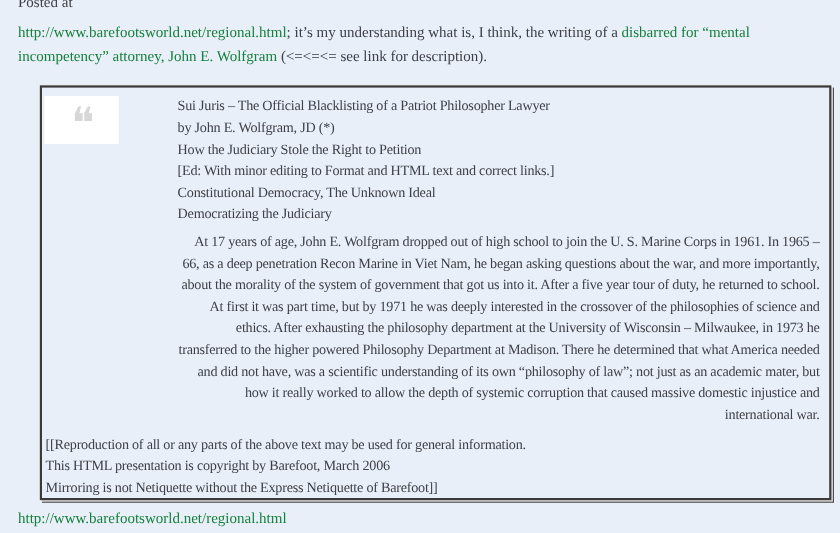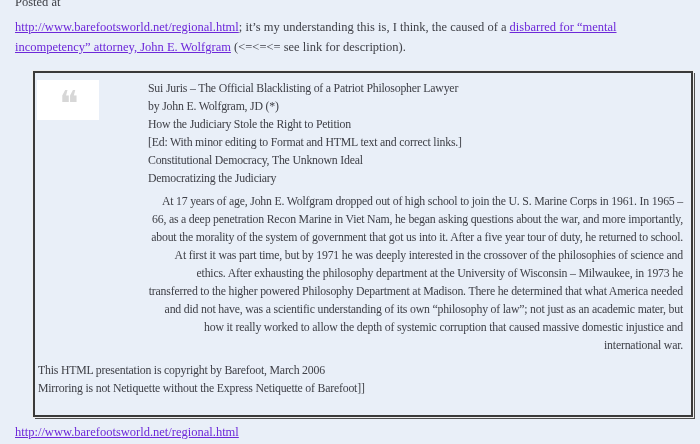--- a/index.html
+++ b/index.html
@@ -19,22 +19,21 @@
   }
 
   .intro {
     position: absolute; top: 17px; left: 15px;
     width: 676px;
     font-size: 12.5px; line-height: 20px;
     margin: 0;
   }
 
   a.lnk, .lnk {
-    color: #6d28d9;
-    text-decoration: underline;
+    color: #15803d;
     cursor: pointer;
   }
 
   .quote-box {
     position: absolute; top: 71px; left: 33px;
     width: 660px; height: 346px;
     border: 2px solid #3a3a3a;
     outline: 1px solid #ededed;
     box-shadow: 2px 2px 0 #4f4f4f;
     background: #e9eff8;
@@ -81,40 +80,41 @@
     font-size: 12.5px; line-height: 18px;
   }
 </style>
 </head>
 <body>
 
 <div class="page">
 
   <div class="posted">Posted at</div>
 
-  <p class="intro"><a class="lnk">http://www.barefootsworld.net/regional.html</a><span>; it’s my understanding this is, I think, the caused of a </span><a class="lnk">disbarred for “mental incompetency” attorney, John E. Wolfgram</a><span> (&lt;=&lt;=&lt;= see link for description).</span></p>
+  <p class="intro"><a class="lnk">http://www.barefootsworld.net/regional.html</a><span>; it’s my understanding what is, I think, the writing of a </span><a class="lnk">disbarred for “mental incompetency” attorney, John E. Wolfgram</a><span> (&lt;=&lt;=&lt;= see link for description).</span></p>
 
   <div class="quote-box">
 
     <div class="quote-icon-block">
       <span>❝</span>
     </div>
 
     <div class="quote-content">
       <div class="quote-header-line">Sui Juris – The Official Blacklisting of a Patriot Philosopher Lawyer</div>
       <div class="quote-header-line">by John E. Wolfgram, JD (*)</div>
       <div class="quote-header-line">How the Judiciary Stole the Right to Petition</div>
       <div class="quote-header-line">[Ed: With minor editing to Format and HTML text and correct links.]</div>
       <div class="quote-header-line">Constitutional Democracy, The Unknown Ideal</div>
       <div class="quote-header-line">Democratizing the Judiciary</div>
 
       <p class="quote-body">At 17 years of age, John E. Wolfgram dropped out of high school to join the U. S. Marine Corps in 1961. In 1965 – 66, as a deep penetration Recon Marine in Viet Nam, he began asking questions about the war, and more importantly, about the morality of the system of government that got us into it. After a five year tour of duty, he returned to school. At first it was part time, but by 1971 he was deeply interested in the crossover of the philosophies of science and ethics. After exhausting the philosophy department at the University of Wisconsin – Milwaukee, in 1973 he transferred to the higher powered Philosophy Department at Madison. There he determined that what America needed and did not have, was a scientific understanding of its own “philosophy of law”; not just as an academic mater, but how it really worked to allow the depth of systemic corruption that caused massive domestic injustice and international war.</p>
     </div>
 
     <div class="quote-footer">
+      <div>[[Reproduction of all or any parts of the above text may be used for general information.</div>
       <div>This HTML presentation is copyright by Barefoot, March 2006</div>
       <div>Mirroring is not Netiquette without the Express Netiquette of Barefoot]]</div>
     </div>
 
   </div>
 
   <a class="lnk bottom-link">http://www.barefootsworld.net/regional.html</a>
 
 </div>
 

